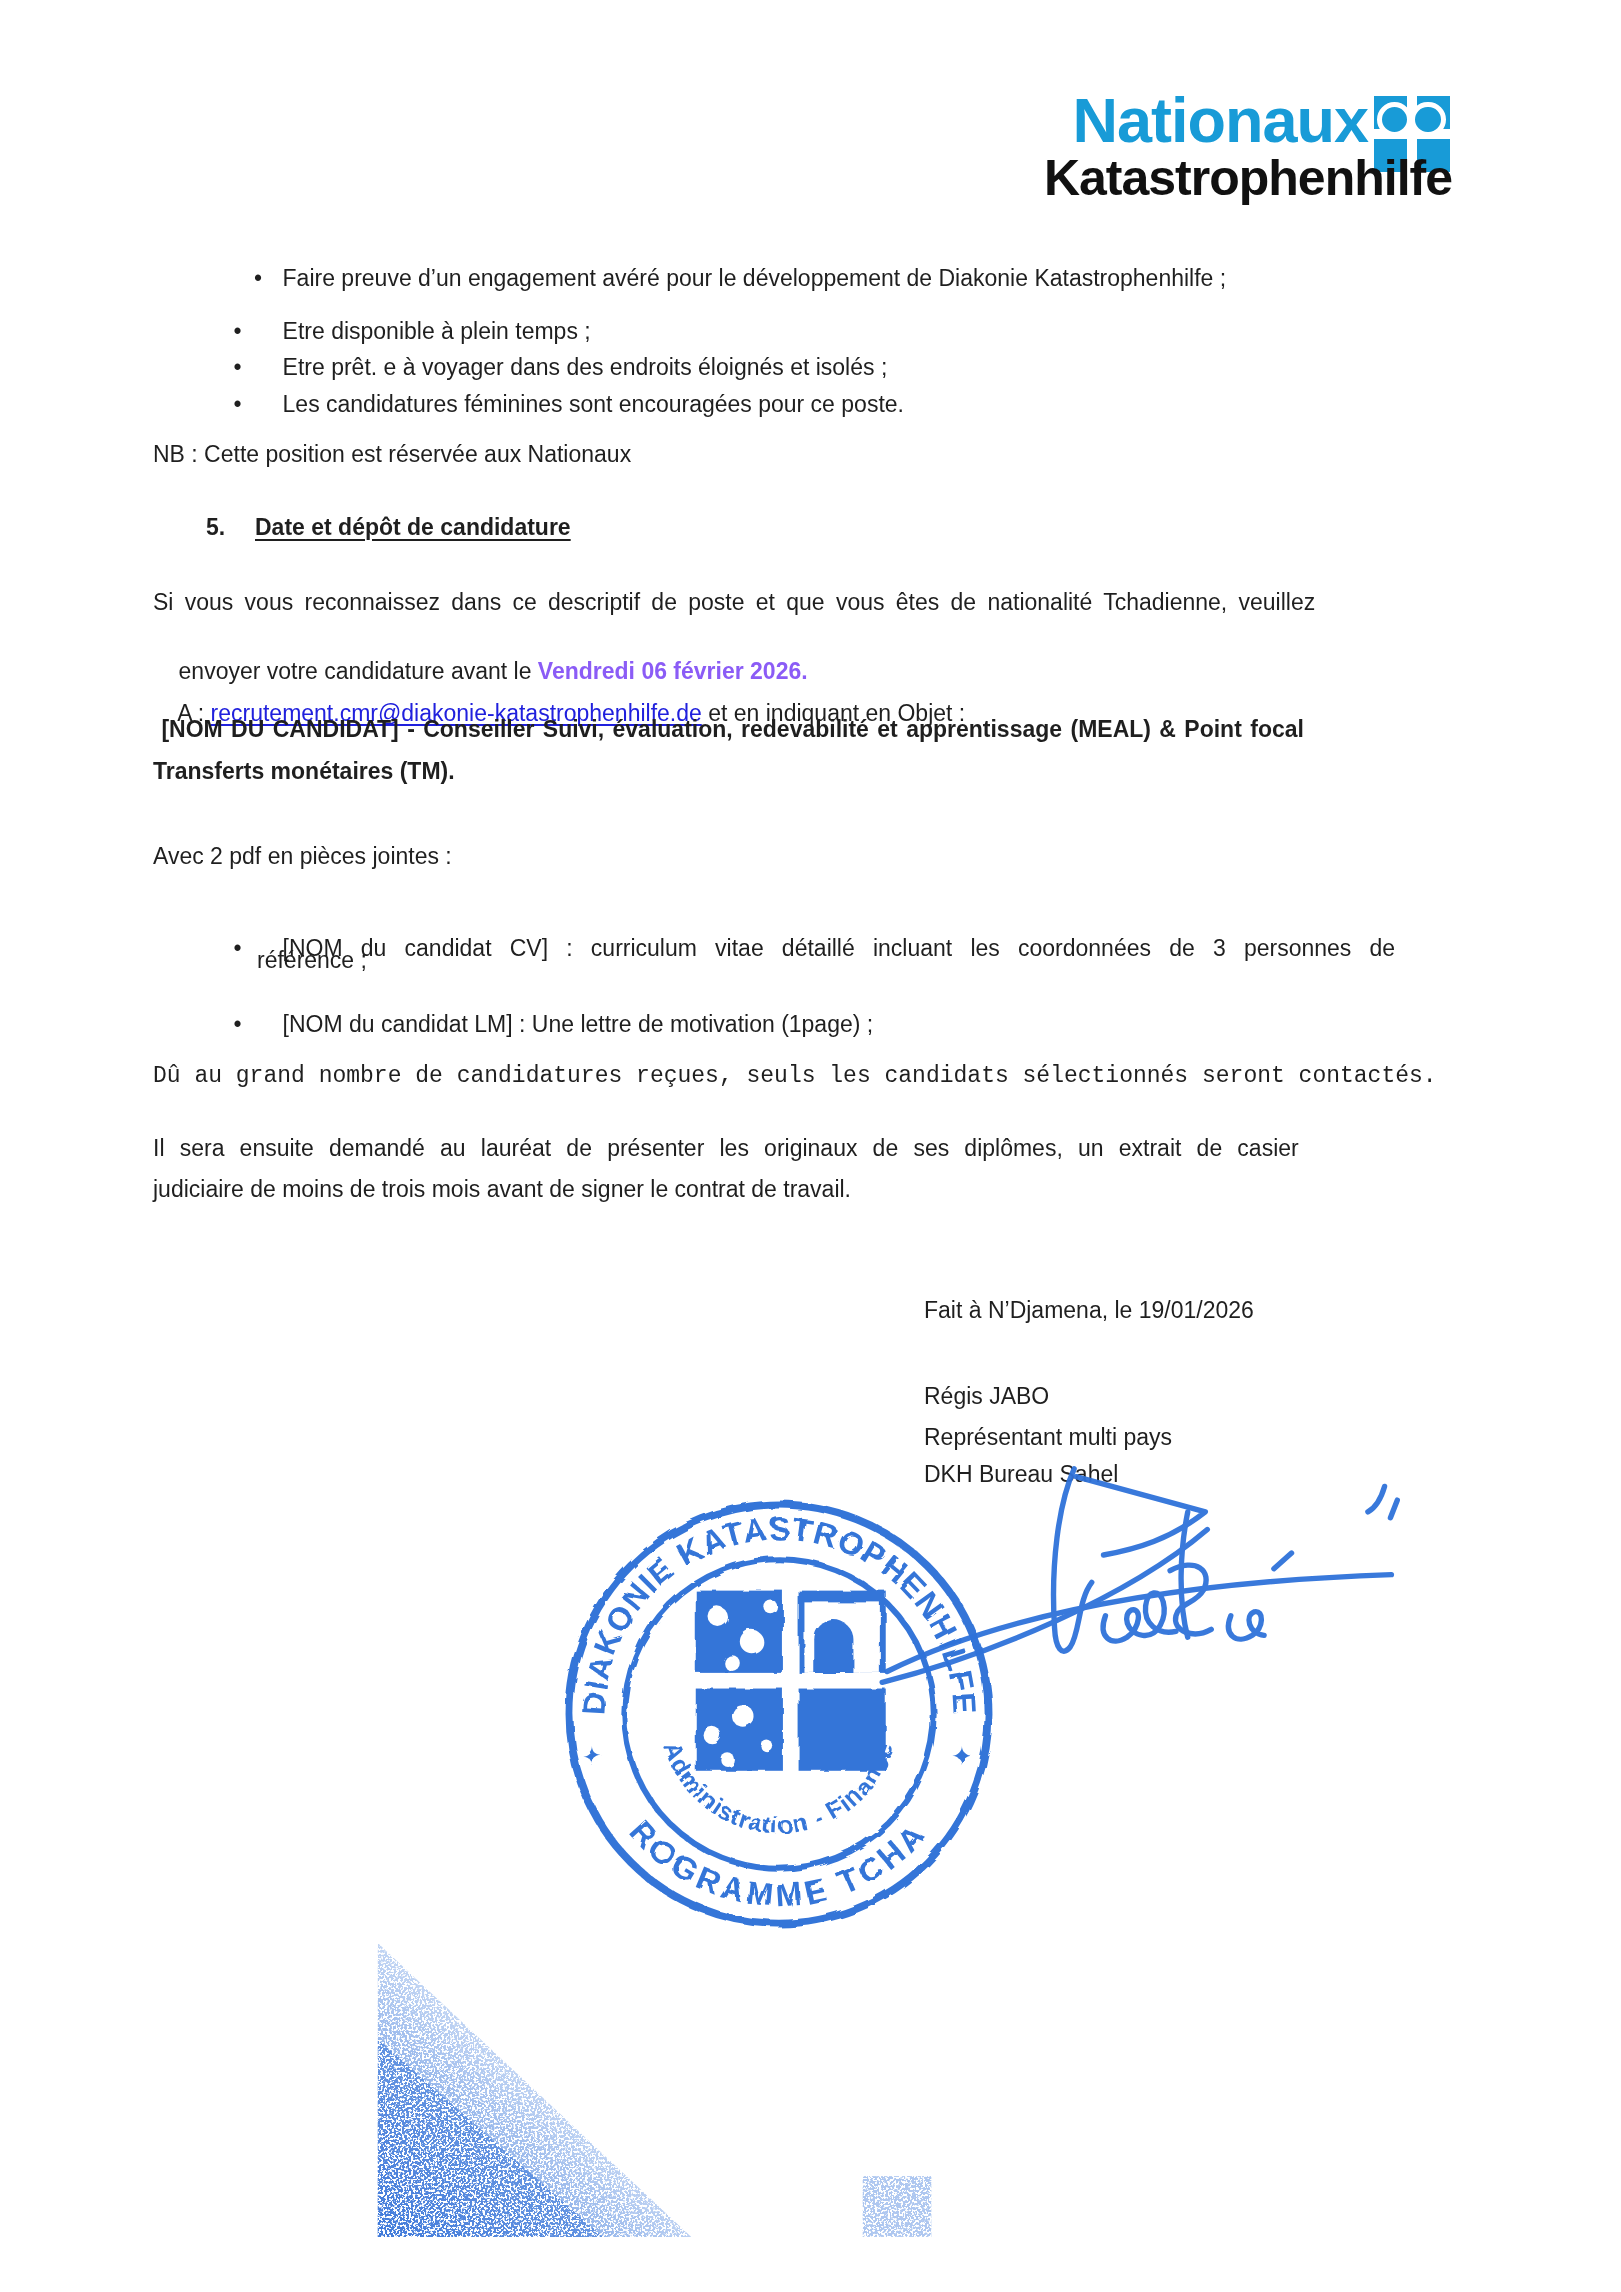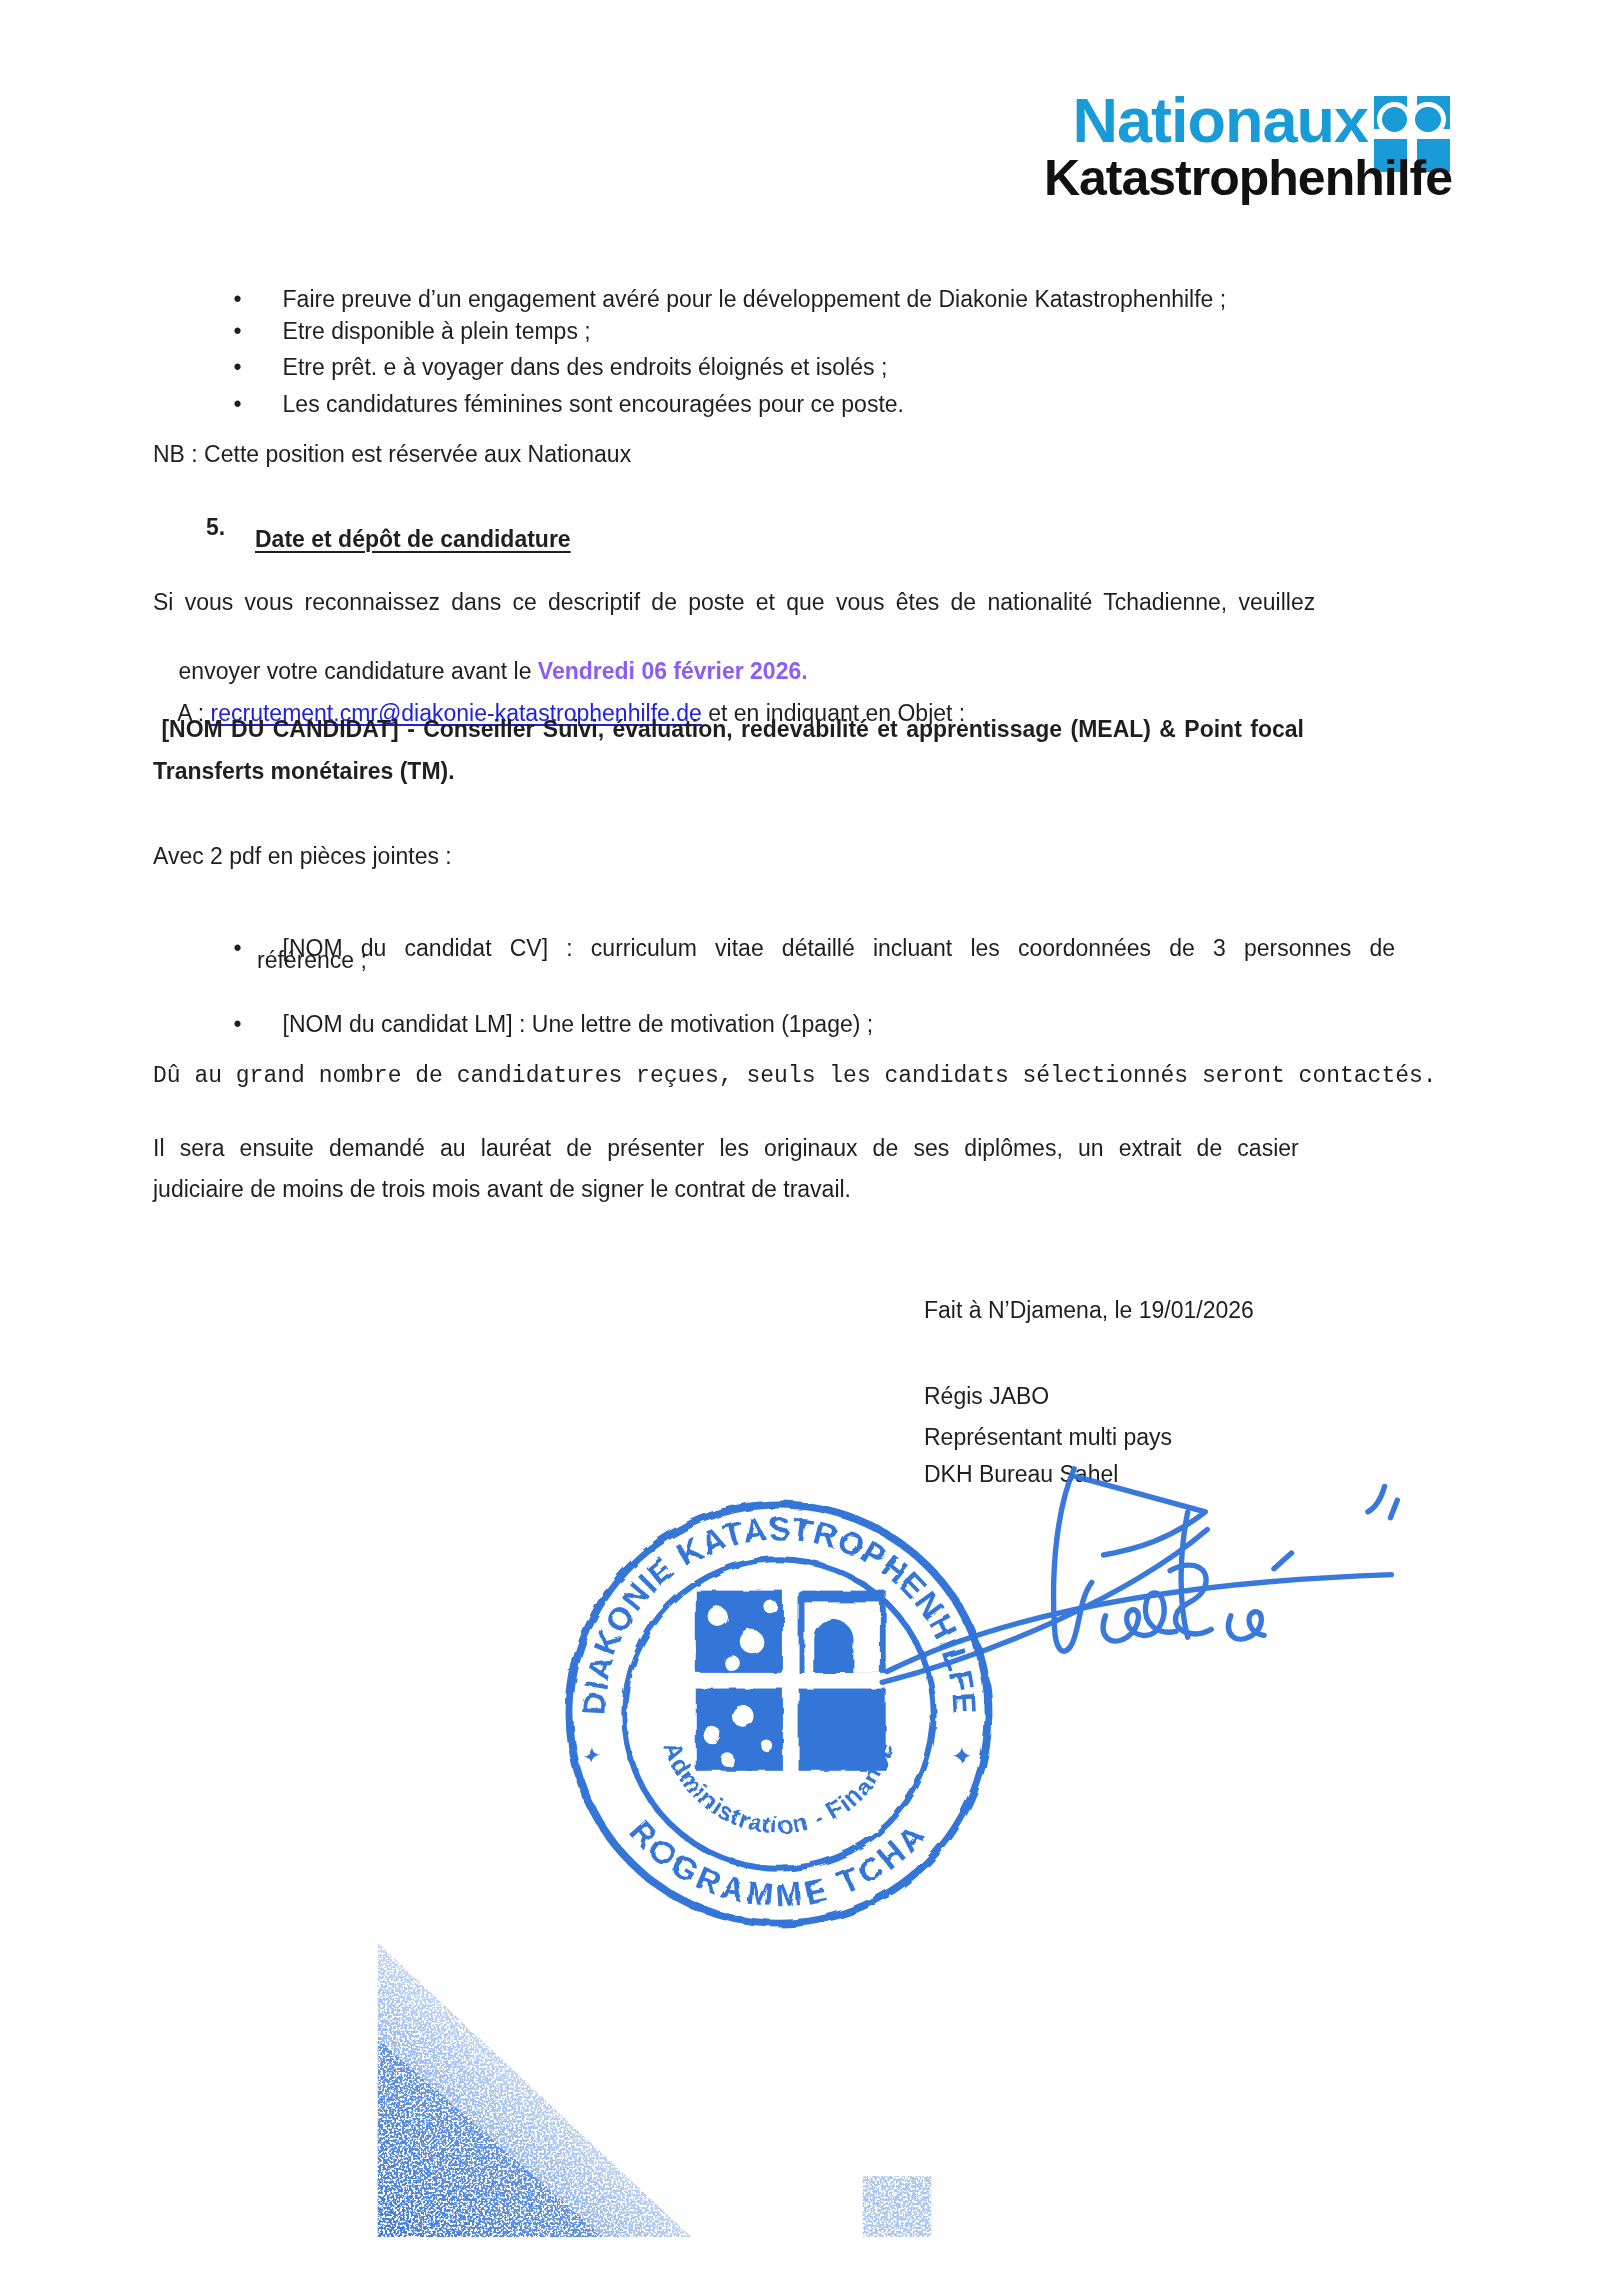--- a/index.html
+++ b/index.html
@@ -33,37 +33,37 @@
 
   <div class="abs brand-blue bold" style="top:84px;right:253px;font-size:63px;letter-spacing:-1px;">Nationaux</div>
   <div class="kicon">
     <span class="vbar"></span>
     <span class="hbar"></span>
     <span class="c1"></span>
     <span class="c2"></span>
   </div>
   <div class="abs bold" style="top:149px;right:169px;font-size:50px;letter-spacing:-1px;color:#111;">Katastrophenhilfe</div>
 
-  <div class="abs body-t bullet-row" style="left:208px;top:259px;">
+  <div class="abs body-t bullet-row" style="left:208px;top:238px;text-align:center;">
     <span class="mk">•</span><span>Faire preuve d’un engagement avéré pour le développement de Diakonie Katastrophenhilfe ;</span>
   </div>
   <div class="abs body-t bullet-row" style="left:208px;top:291px;">
     <span class="mk">•</span><span>Etre disponible à plein temps ;</span>
   </div>
   <div class="abs body-t bullet-row" style="left:208px;top:327px;">
     <span class="mk">•</span><span>Etre prêt. e à voyager dans des endroits éloignés et isolés ;</span>
   </div>
   <div class="abs body-t bullet-row" style="left:208px;top:364px;">
     <span class="mk">•</span><span>Les candidatures féminines sont encouragées pour ce poste.</span>
   </div>
 
   <div class="abs body-t" style="left:153px;top:441px;text-align:center;">NB : Cette position est réservée aux Nationaux</div>
 
   <div class="abs body-t bold" style="left:206px;top:514px;">5.</div>
-  <div class="abs body-t bold heading-underline" style="left:255px;top:514px;margin-top:12px;">Date et dépôt de candidature</div>
+  <div class="abs body-t bold heading-underline" style="left:255px;top:514px;">Date et dépôt de candidature</div>
 
   <div class="abs body-t ws5" style="left:153px;top:589px;">Si vous vous reconnaissez dans ce descriptif de poste et que vous êtes de nationalité Tchadienne, veuillez</div>
   <div class="abs body-t" style="left:153px;top:631px;">
     <span>envoyer votre candidature avant le </span><span class="red">Vendredi 06 février 2026.</span>
   </div>
   <div class="abs body-t" style="left:153px;top:673px;">
     <span>A : </span><a class="email" href="#">recrutement.cmr@diakonie-katastrophenhilfe.de</a><span> et en indiquant en Objet :</span>
   </div>
   <div class="abs body-t bold ws2" style="left:153px;top:716px;"> [NOM DU CANDIDAT] - Conseiller Suivi, évaluation, redevabilité et apprentissage (MEAL) &amp; Point focal</div>
   <div class="abs body-t bold" style="left:153px;top:758px;">Transferts monétaires (TM).</div>

